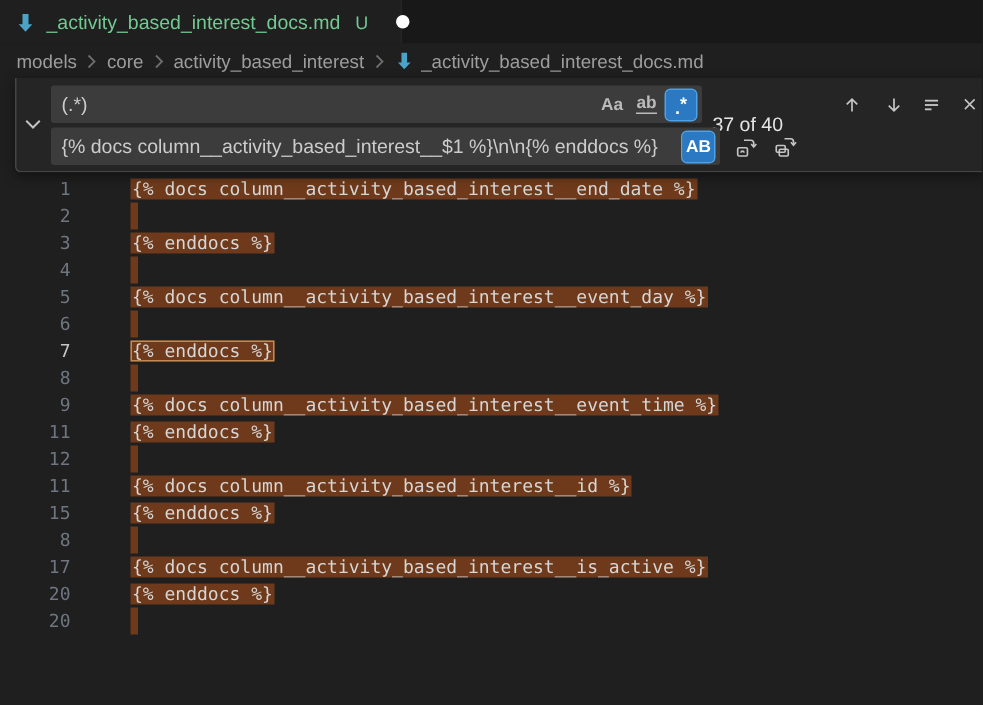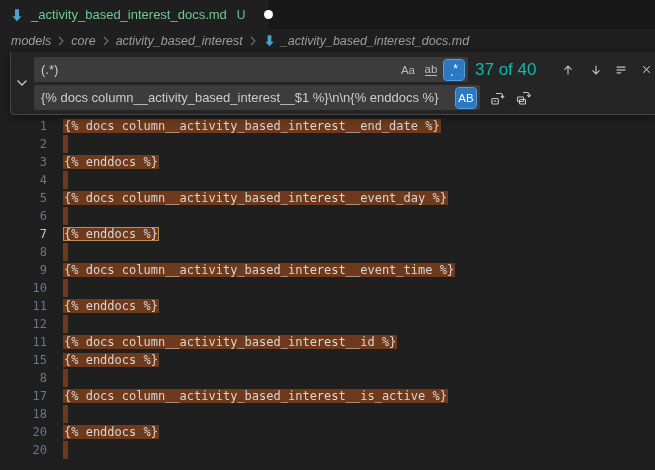--- a/index.html
+++ b/index.html
@@ -8,51 +8,51 @@
 
   
   .tabbar { height:29px; background:var(--tabbar-bg,#181818); display:flex; align-items:stretch; }
   .tab { width:268px; background:var(--editor-bg,#1f1f1f); display:flex; align-items:center; padding:0 10px; gap:7px; border-right:1px solid #252526; }
   .tab-label { color:var(--git-green,#73c991); font-size:13px; white-space:nowrap; }
   .git-badge { color:var(--git-green,#73c991); font-size:12px; margin-left:3px; }
   .dot { width:9px; height:9px; border-radius:50%; background:#ffffff; margin-left:11px; flex:none; }
 
   
   .breadcrumbs { height:23px; display:flex; align-items:center; padding-left:11px; gap:5px; font-size:12.5px; color:var(--breadcrumb,#9d9d9d); background:var(--editor-bg,#1f1f1f); }
-  .crumb { white-space:nowrap;font-style:italic; }
+  .crumb { white-space:nowrap; }
   .crumb-sep { display:flex; align-items:center; margin:0 1px; }
   .crumb-file { display:flex; align-items:center; gap:5px; }
 
   
   .find-widget { position:absolute; top:52px; left:10px; right:0; height:63px; background:var(--panel-bg,#252526); border:1px solid #454545; border-top:none; border-right:none; border-radius:0 0 0 4px; box-shadow:0 2px 8px rgba(0,0,0,.45); z-index:5; }
   .toggle-replace { position:absolute; left:0; top:0; bottom:0; width:22px; display:flex; align-items:center; justify-content:center; color:#c5c5c5; cursor:pointer; }
   .fw-input { position:absolute; height:25px; background:var(--input-bg,#3c3c3c); border-radius:2px; display:flex; align-items:center; padding:0 4px 0 7px; color:#cccccc; font-size:13px; }
   .find-input { left:23px; top:5px; width:434px; }
   .replace-input { left:23px; top:33px; width:446px;justify-content:flex-end; }
   .fw-text { flex:1; white-space:pre; overflow:hidden; }
   .opts { display:flex; gap:3px; align-items:center; }
-  .opt { min-width:20px; height:20px; padding:0 2px; display:flex; align-items:center; justify-content:center; border-radius:3px; color:#bbbbbb; font-size:11.5px; cursor:pointer; white-space:nowrap; }
+  .opt { min-width:20px; height:20px; padding:0 2px; display:flex; align-items:center; justify-content:center; border-radius:3px; color:#bbbbbb; font-size:11.5px; cursor:pointer; white-space:nowrap;font-weight:bold; }
   .opt.active { background:var(--toggle-active-bg,#2b79c2); outline:1px solid var(--toggle-active-border,#4da2e8); color:#ffffff; }
   .opt .uline { border-bottom:1px solid #bbbbbb; }
   .regex-glyph { position:relative; font-size:12px; line-height:1; }
   .regex-glyph .r-dot { position:relative; top:2px; }
   .regex-glyph .r-star { position:relative; top:-1px; }
-  .results { position:absolute; left:464px; top:5px; height:25px; display:flex; align-items:center; color:#14b8a6; font-size:17px; white-space:nowrap; }
+  .results { position:absolute; left:464px; top:18px; height:25px; display:flex; align-items:center; color:#e5e5e5; font-size:13px; white-space:nowrap; }
   .fw-btn { position:absolute; width:22px; height:25px; display:flex; align-items:center; justify-content:center; color:#c5c5c5; cursor:pointer; border-radius:4px; }
   .btn-prev { left:546px; top:5px; } .btn-next { left:574px; top:5px; }
   .btn-sel  { left:599px; top:5px; } .btn-close{ left:624px; top:5px; }
   .btn-replace { left:476px; top:33px; } .btn-replace-all { left:502px; top:33px; }
 
   
   .code { position:absolute; top:117px; left:0; width:100%; }
   .row { height:18px; display:flex; font-family:"DejaVu Sans Mono", monospace; font-size:12px; line-height:18px; }
   .ln { width:47px; text-align:right; color:var(--line-number,#6e7681); flex:none; }
   .ln.active { color:var(--line-number-active,#c6c6c6); }
   .lc { margin-left:16px; white-space:pre; color:#d6d6d6; }
-  .match { background:var(--match-bg,#6e3a1b); padding:0 1px; }
+  .match { background:var(--match-bg,#6e3a1b); padding:0 1px;margin-left:24px; }
   .match.strip { display:inline-block; width:5px; height:18px; vertical-align:top; padding:0; }
   .match.current { outline:1px solid var(--match-border,#c08b52); outline-offset:-1px; }
 
   svg { display:block; }
 </style>
 </head>
 <body>
 
 <div class="window">
 
@@ -198,24 +198,20 @@
       </div>
       <div class="row">
         <div class="ln">8</div>
         <div class="lc"><span class="match strip"></span></div>
       </div>
       <div class="row">
         <div class="ln">9</div>
         <div class="lc"><span class="match">{% docs column__activity_based_interest__event_time %}</span></div>
       </div>
       <div class="row">
-        <div class="ln">10</div>
-        <div class="lc"><span class="match strip"></span></div>
-      </div>
-      <div class="row">
         <div class="ln">11</div>
         <div class="lc"><span class="match">{% enddocs %}</span></div>
       </div>
       <div class="row">
         <div class="ln">12</div>
         <div class="lc"><span class="match strip"></span></div>
       </div>
       <div class="row">
         <div class="ln">11</div>
         <div class="lc"><span class="match">{% docs column__activity_based_interest__id %}</span></div>
@@ -226,24 +222,20 @@
       </div>
       <div class="row">
         <div class="ln">8</div>
         <div class="lc"><span class="match strip"></span></div>
       </div>
       <div class="row">
         <div class="ln">17</div>
         <div class="lc"><span class="match">{% docs column__activity_based_interest__is_active %}</span></div>
       </div>
       <div class="row">
-        <div class="ln">18</div>
-        <div class="lc"><span class="match strip"></span></div>
-      </div>
-      <div class="row">
         <div class="ln">20</div>
         <div class="lc"><span class="match">{% enddocs %}</span></div>
       </div>
       <div class="row">
         <div class="ln">20</div>
         <div class="lc"><span class="match strip"></span></div>
       </div>
     </div>
 
 </div>

